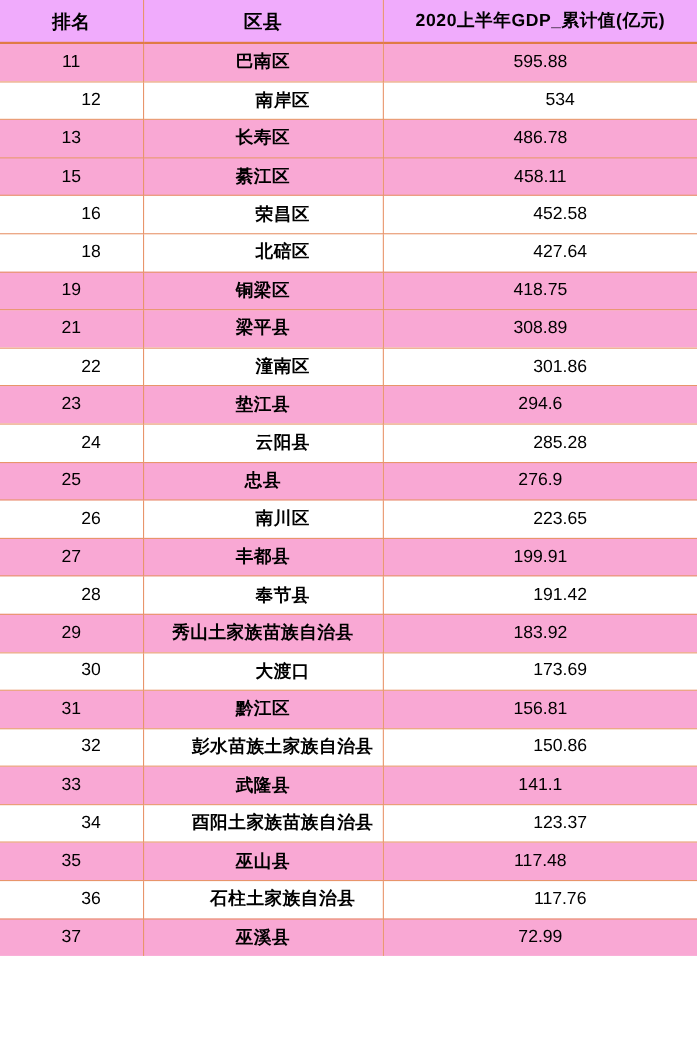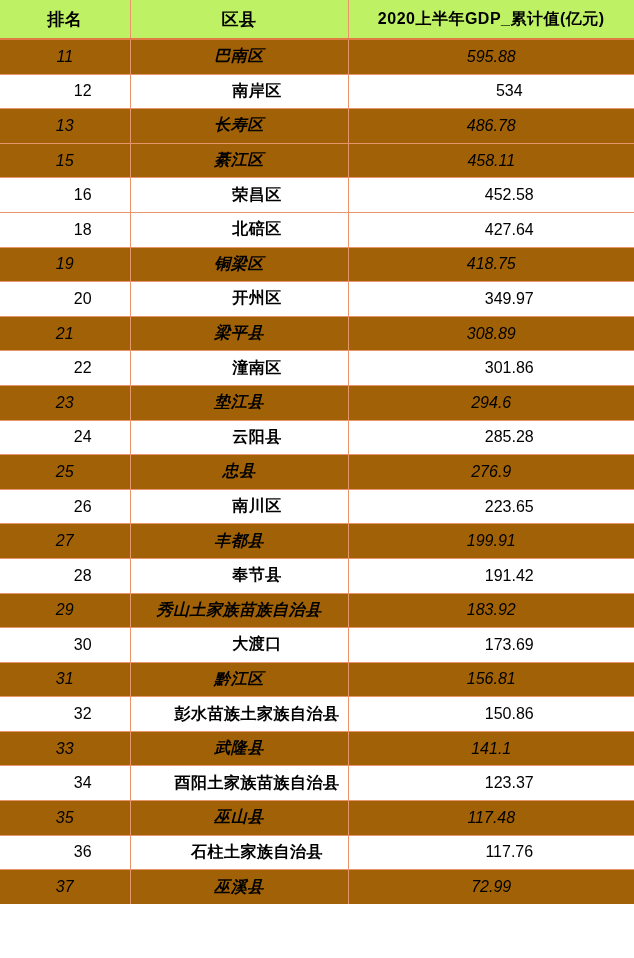--- a/index.html
+++ b/index.html
@@ -26,43 +26,42 @@
     border: 1px solid #e8956b;
     text-align: center;
     vertical-align: middle;
     color: #000000;
     padding: 0;
   }
   #gdp-table thead th {
     height: 38px;
     font-size: 17px;
     font-weight: bold;
-    background: #bef264;
+    background: #f0abfc;
     border-top: none;
     border-bottom: 2px solid #e07b45;
     letter-spacing: 0.5px;
   }
   #gdp-table thead th.header-rank,
   #gdp-table thead th.header-name {
     border-left: none;
   }
   #gdp-table thead th.header-name {
     border-left: 1px solid #e8956b;
   }
   #gdp-table thead th.header-value {
     border-right: none;
     font-size: 16px;
   }
   #gdp-table tbody td {
     height: 33.6px;
     font-size: 16px;
   }
   #gdp-table tbody tr.odd td {
-    background: #a16207;
-    font-style: italic;
+    background: #f9a8d4;
   }
   #gdp-table tbody tr.even td {
     background: #ffffff;
     padding-left: 36px;
   }
   #gdp-table tbody td.cell-rank {
     border-left: none;
   }
   #gdp-table tbody td.cell-value {
     border-right: none;
@@ -120,25 +119,20 @@
       <tr class="even">
         <td class="cell-rank">18</td>
         <td class="cell-name">北碚区</td>
         <td class="cell-value">427.64</td>
       </tr>
       <tr class="odd">
         <td class="cell-rank">19</td>
         <td class="cell-name">铜梁区</td>
         <td class="cell-value">418.75</td>
       </tr>
-      <tr class="even">
-        <td class="cell-rank">20</td>
-        <td class="cell-name">开州区</td>
-        <td class="cell-value">349.97</td>
-      </tr>
       <tr class="odd">
         <td class="cell-rank">21</td>
         <td class="cell-name">梁平县</td>
         <td class="cell-value">308.89</td>
       </tr>
       <tr class="even">
         <td class="cell-rank">22</td>
         <td class="cell-name">潼南区</td>
         <td class="cell-value">301.86</td>
       </tr>

